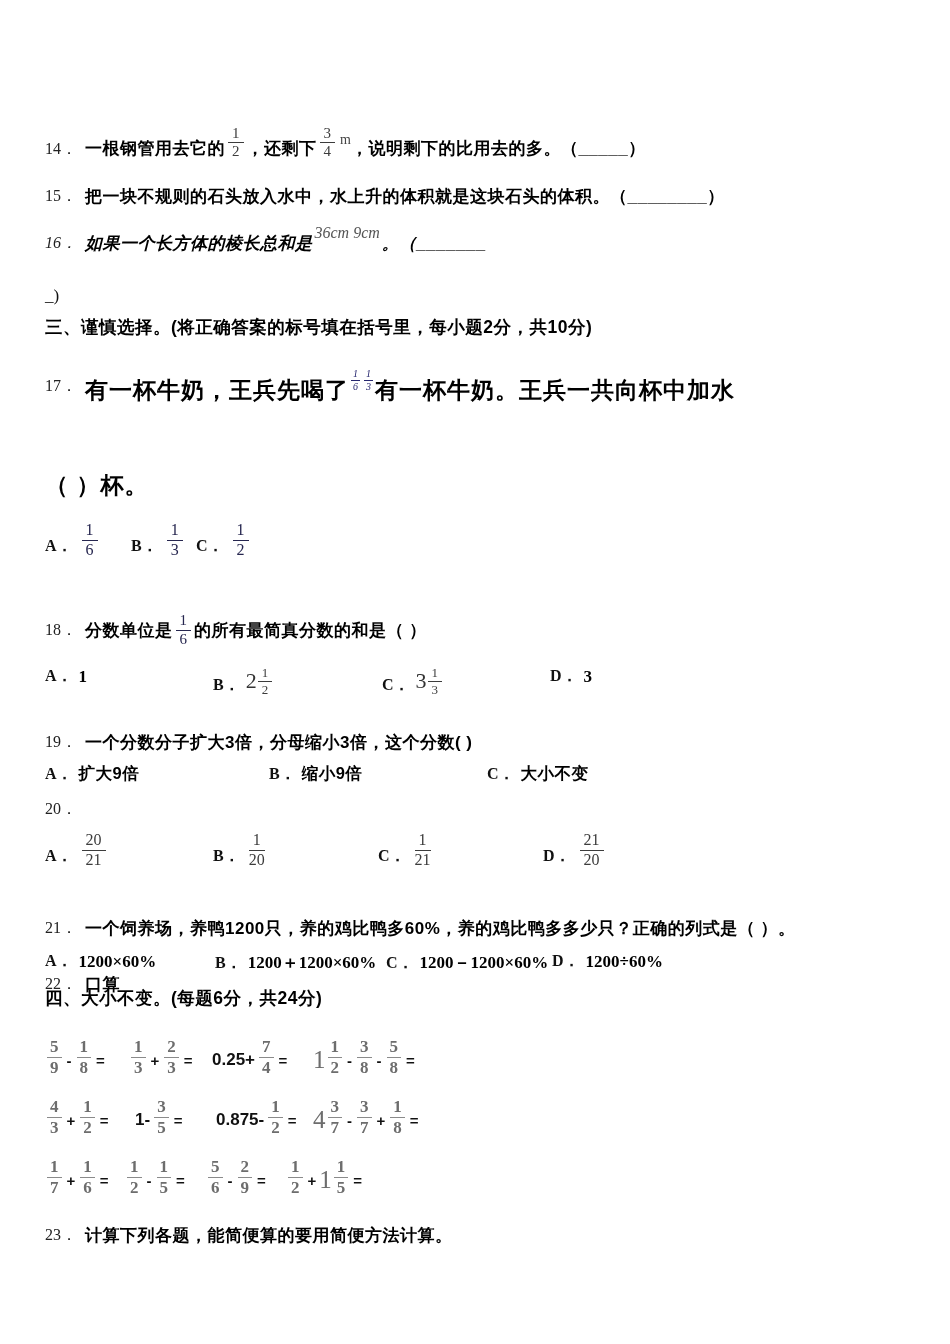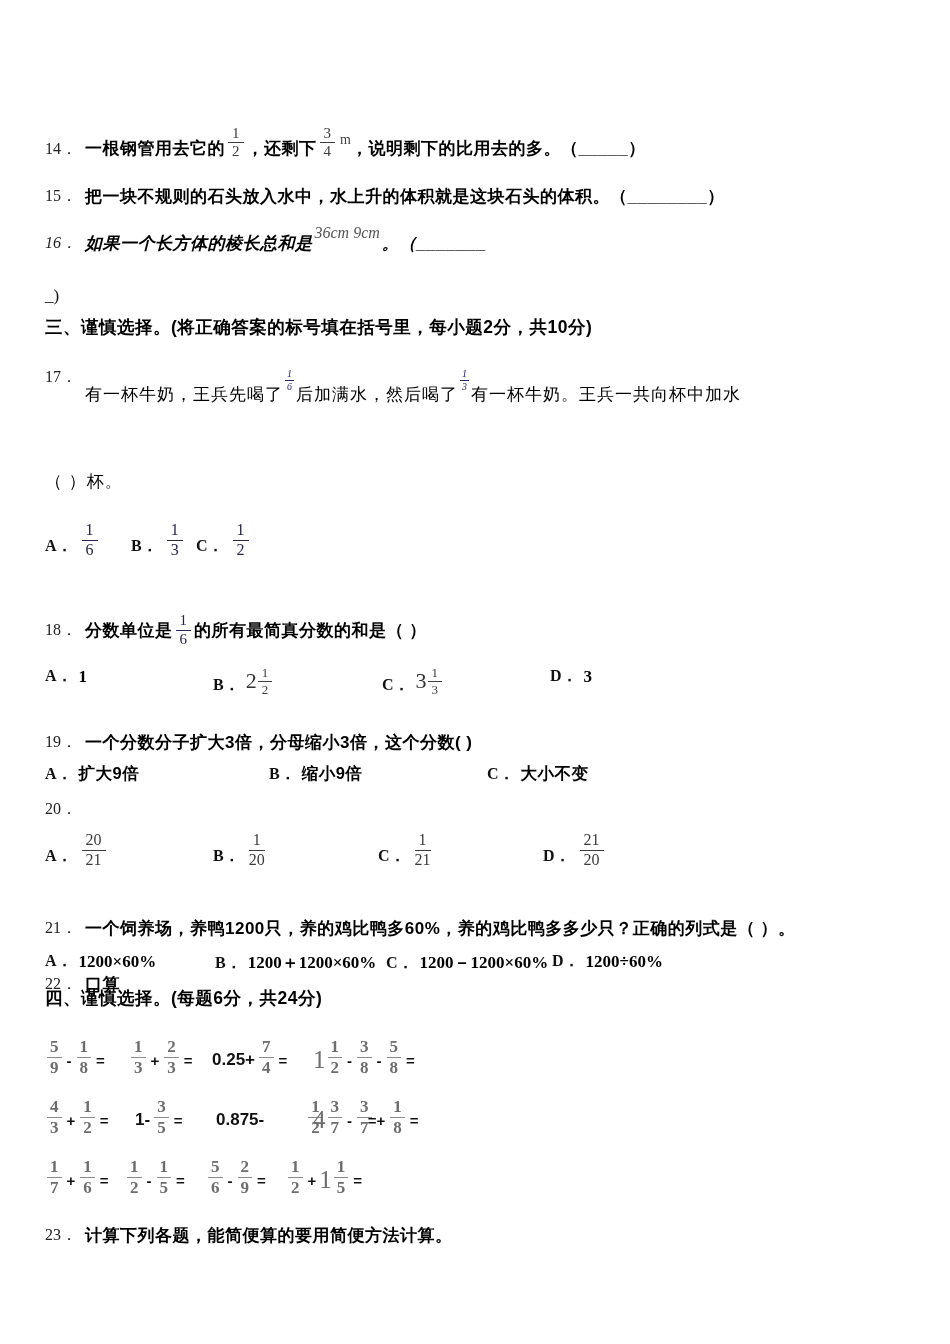--- a/index.html
+++ b/index.html
@@ -1,21 +1,21 @@
 <!DOCTYPE html>
 <html><head>
 <meta charset="utf-8">
 <style>
   html,body{margin:0;padding:0;background:#ffffff;}
   body{width:950px;height:1344px;position:relative;overflow:hidden;
        font-family:"Liberation Sans","DejaVu Sans",sans-serif;color:#000;}
   .abs{position:absolute;left:45px;display:flex;align-items:center;white-space:nowrap;}
   .qnum{font-family:"Liberation Serif","DejaVu Serif",serif;font-weight:normal;font-size:16px;color:#222;margin-right:8px;}
   .ct{font-size:17px;font-weight:bold;letter-spacing:0.5px;}
-  .big{font-size:17px;font-weight:normal;letter-spacing:1px;}
+  .big{font-size:23px;font-weight:bold;letter-spacing:1px;}
   .sec{font-size:17.5px;font-weight:bold;letter-spacing:0.5px;}
   
   .frac{display:inline-flex;flex-direction:column;align-items:center;
         font-family:"Liberation Serif","DejaVu Serif",serif;font-weight:normal;
         line-height:1.05;vertical-align:middle;margin:0 3px;font-size:15px;}
   .frac .n{padding:0 4px 1px;border-bottom:1.5px solid currentColor;display:block;text-align:center;}
   .frac .d{padding-top:1px;display:block;text-align:center;}
   .f-dark{color:#3c3c3c;}
   .f-navy{color:#26264f;}
   .sup{font-family:"Liberation Serif","DejaVu Serif",serif;font-weight:normal;color:#555;
@@ -79,27 +79,26 @@
 </div>
 <div class="abs" style="top:286px;">
   <span class="qnum" style="font-size:17px;color:#111;">_)</span>
 </div>
 
 <div class="abs" style="top:315px;">
   <span class="sec">三、谨慎选择。(将正确答案的标号填在括号里，每小题2分，共10分)</span>
 </div>
 
 <div class="abs" style="top:362px;height:44px;align-items:flex-end;">
-  <span class="qnum" style="margin-bottom:18px;">17．</span>
+  <span class="qnum" style="margin-bottom:9px;">17．</span>
   <span class="big">有一杯牛奶，王兵先喝了</span>
   <span class="ifrac">
       <span class="n">1</span>
       <span class="d">6</span>
     </span>
-  <span class="big">后加满水，然后喝了</span>
   <span class="ifrac">
       <span class="n">1</span>
       <span class="d">3</span>
     </span>
   <span class="big">有一杯牛奶。王兵一共向杯中加水</span>
 </div>
 <div class="abs" style="top:470px;">
   <span class="big">（  ）杯。</span>
 </div>
 <div style="position:absolute;top:522px;left:0;height:60px;">
@@ -236,21 +235,21 @@
     <span class="optlabel">C．</span>
     <span class="optnum">1200－1200×60%</span>
   </span>
   <span class="opt" style="left:552px;">
     <span class="optlabel">D．</span>
     <span class="optnum">1200÷60%</span>
   </span>
 </div>
 
 <div class="abs" style="top:986px;">
-  <span class="sec">四、谨慎选择。(每题6分，共24分)</span>
+  <span class="sec">四、大小不变。(每题6分，共24分)</span>
 </div>
 
 <div class="abs" style="top:973px;">
   <span class="qnum">22．</span>
   <span class="ct">口算</span>
 </div>
 
 <div class="calcrow" style="top:1038px;">
   <span class="calc" style="left:0px;">
       <span class="frac">
@@ -317,21 +316,21 @@
       <span class="op">=</span>
     </span>
   <span class="calc" style="left:90px;">
       <span class="dec">1-</span>
       <span class="frac">
         <span class="n">3</span>
         <span class="d">5</span>
       </span>
       <span class="op">=</span>
     </span>
-  <span class="calc" style="left:171px;gap:40px;">
+  <span class="calc" style="left:171px;">
       <span class="dec">0.875-</span>
       <span class="frac">
         <span class="n">1</span>
         <span class="d">2</span>
       </span>
       <span class="op">=</span>
     </span>
   <span class="calc" style="left:268px;">
       <span class="mwhole">4</span>
       <span class="frac">

